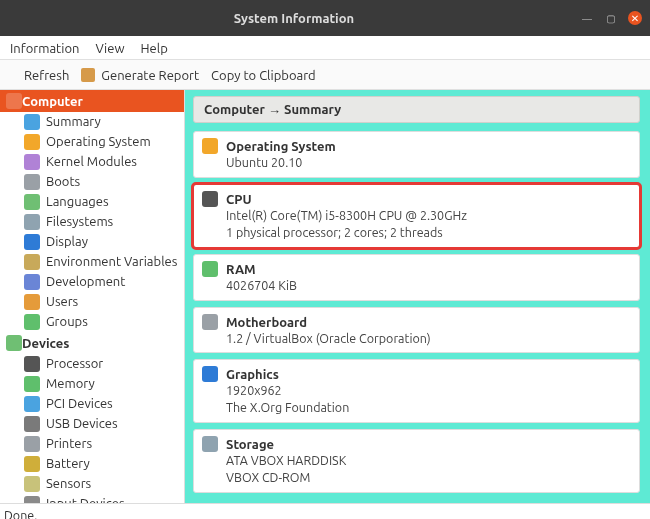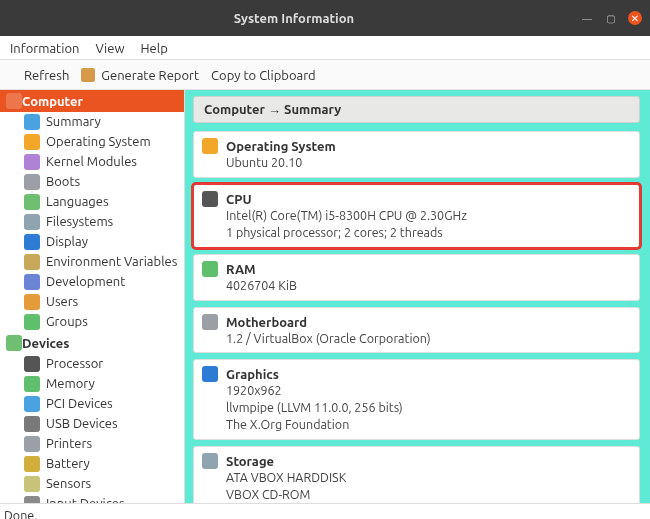--- a/index.html
+++ b/index.html
@@ -214,21 +214,20 @@
             <div>1.2 / VirtualBox (Oracle Corporation)</div>
           </div>
         </div>
         <div class="card">
           <div class="card-head">
             <span class="ic cicon" style="background: rgb(46, 123, 214);"></span>
             <span>Graphics</span>
           </div>
           <div class="card-body">
             <div>1920x962</div>
-            <div>llvmpipe (LLVM 11.0.0, 256 bits)</div>
             <div>The X.Org Foundation</div>
           </div>
         </div>
         <div class="card">
           <div class="card-head">
             <span class="ic cicon" style="background: rgb(143, 163, 176);"></span>
             <span>Storage</span>
           </div>
           <div class="card-body">
             <div>ATA VBOX HARDDISK</div>

